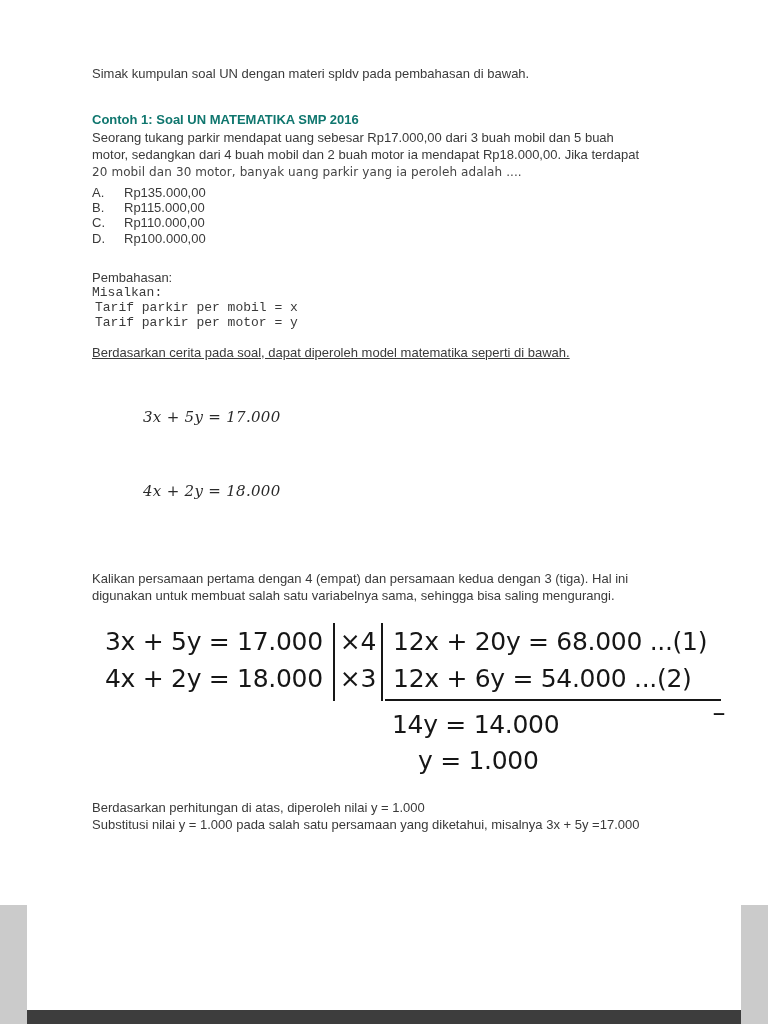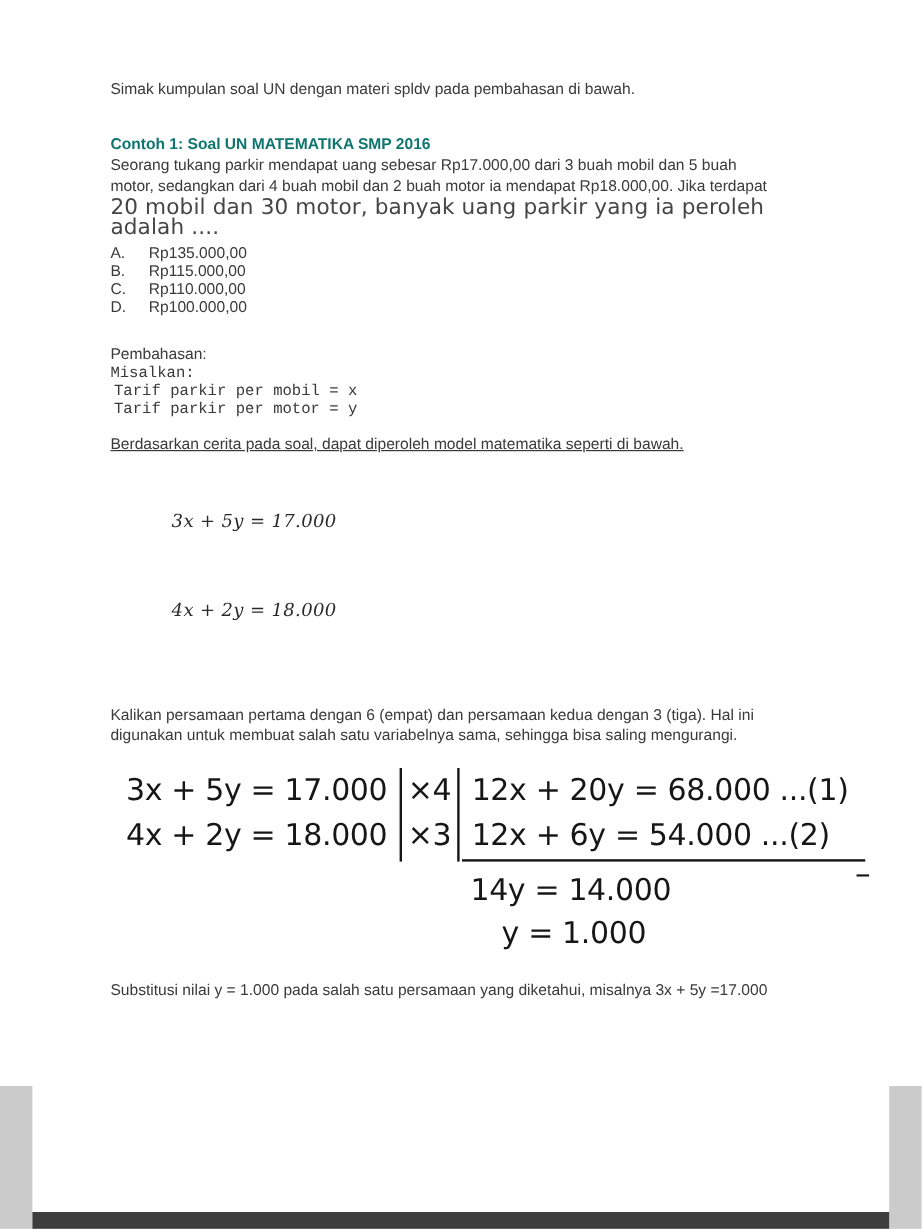--- a/index.html
+++ b/index.html
@@ -19,21 +19,21 @@
     line-height:16px;
   }
   .intro { line-height:16px; }
   .heading {
     margin-top:29px;
     font-weight:bold;
     line-height:17.5px;
     color:#0f766e;
   }
   .para-line { line-height:17.5px; }
-  .para-line.alt-font { font-family:"DejaVu Sans", sans-serif; font-size:18px; letter-spacing:0.1px; color:#454545; }
+  .para-line.alt-font { font-family:"DejaVu Sans", sans-serif; font-size:12px; letter-spacing:0.1px; color:#454545; }
   .options { margin-top:4px; }
   .option-row { display:flex; line-height:15.2px; }
   .option-label { width:32px; }
   .pembahasan-title { margin-top:24px; line-height:15.2px; }
   .pembahasan-line { line-height:15.2px; padding-left:3px;font-family:Liberation Mono, monospace; }
   .model-intro { margin-top:14px; line-height:16px;text-decoration:underline; }
   .math-serif {
     font-family:"DejaVu Serif", serif;
     font-style:italic;
     font-size:15px;
@@ -137,21 +137,21 @@
   <div class="pembahasan-line" style="padding-left:0;">Misalkan:</div>
   <div class="pembahasan-line">Tarif parkir per mobil = x</div>
   <div class="pembahasan-line">Tarif parkir per motor = y</div>
 
   <div class="model-intro">Berdasarkan cerita pada soal, dapat diperoleh model matematika seperti di bawah.</div>
 
   <div class="math-serif eq-1">3x + 5y = 17.000</div>
   <div class="math-serif eq-2">4x + 2y = 18.000</div>
 
   <div class="multiply-note">
-    <div>Kalikan persamaan pertama dengan 6 (empat) dan persamaan kedua dengan 3 (tiga). Hal ini</div>
+    <div>Kalikan persamaan pertama dengan 4 (empat) dan persamaan kedua dengan 3 (tiga). Hal ini</div>
     <div>digunakan untuk membuat salah satu variabelnya sama, sehingga bisa saling mengurangi.</div>
   </div>
 
   <div class="bigmath">
     <div class="bm-grid">
       <div class="bm-left">
         <div>3x + 5y = 17.000</div>
         <div>4x + 2y = 18.000</div>
       </div>
       <div class="bm-mult">
@@ -162,20 +162,21 @@
         <div>12x + 20y = 68.000 ...(1)</div>
         <div>12x + 6y = 54.000 ...(2)</div>
         <span class="bm-minus">–</span>
       </div>
     </div>
     <div class="bm-result1">14y = 14.000</div>
     <div class="bm-result2">y = 1.000</div>
   </div>
 
   <div class="conclusion">
+    <div>Berdasarkan perhitungan di atas, diperoleh nilai y = 1.000</div>
     <div>Substitusi nilai y = 1.000 pada salah satu persamaan yang diketahui, misalnya 3x + 5y =17.000</div>
   </div>
 
 </div>
 
 <div class="strip left"></div>
 <div class="strip right"></div>
 <div class="bottom-bar"></div>
 
 </body></html>

